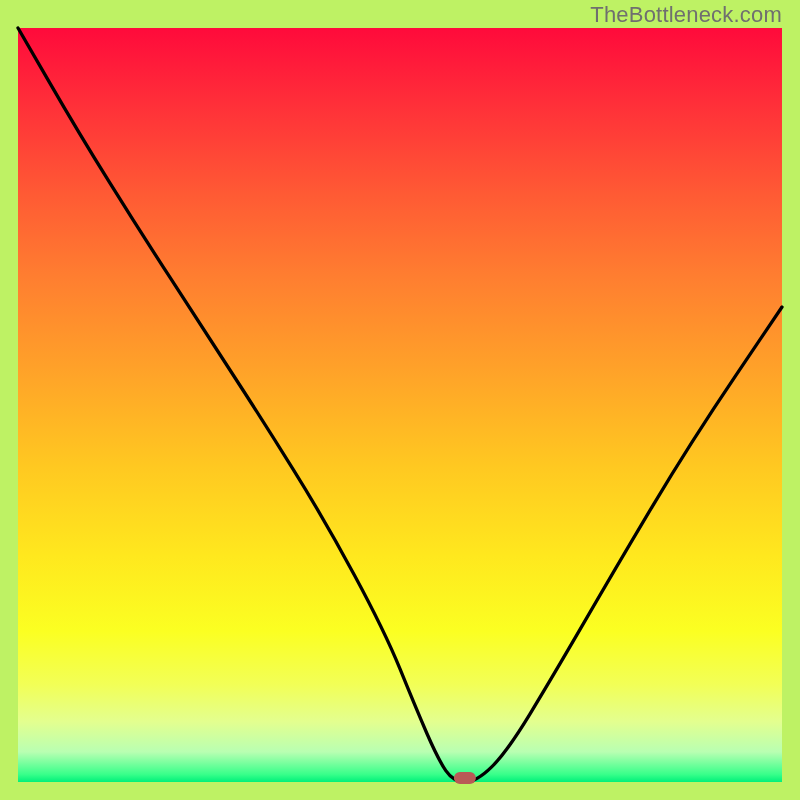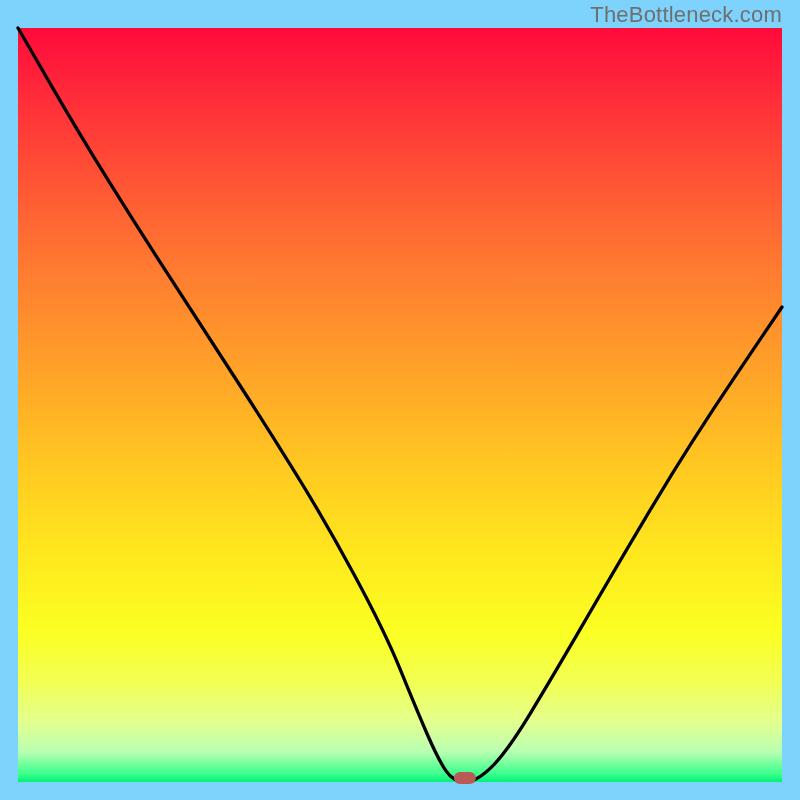--- a/index.html
+++ b/index.html
@@ -10,21 +10,21 @@
     background: #000;
     overflow: hidden;
     font-family: Arial, Helvetica, sans-serif;
   }
   .frame {
     position: absolute;
     left: 0;
     top: 0;
     width: 800px;
     height: 800px;
-    background: #7dd3fc;
+    background: #bef264;
   }
   .watermark {
     position: absolute;
     top: 2px;
     right: 18px;
     color: #6f6f6f;
     font-size: 22px;
     font-weight: 500;
     letter-spacing: 0.2px;
     user-select: none;

